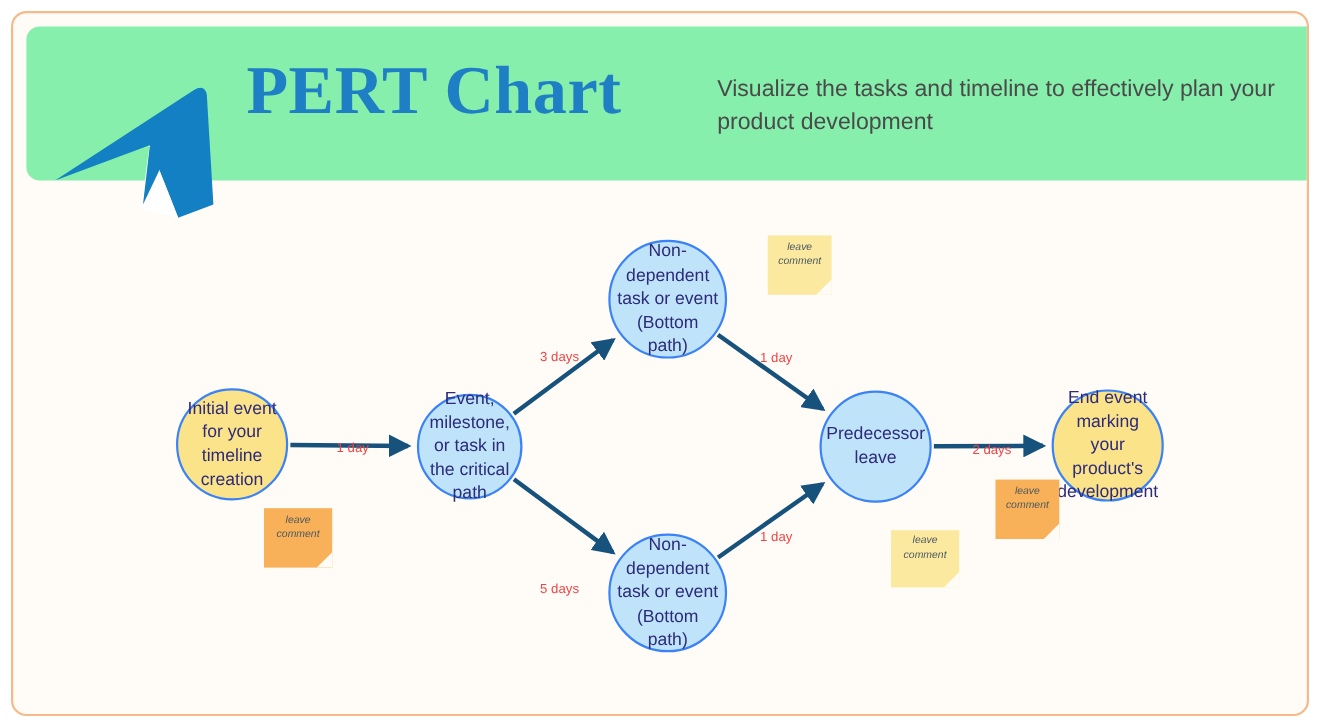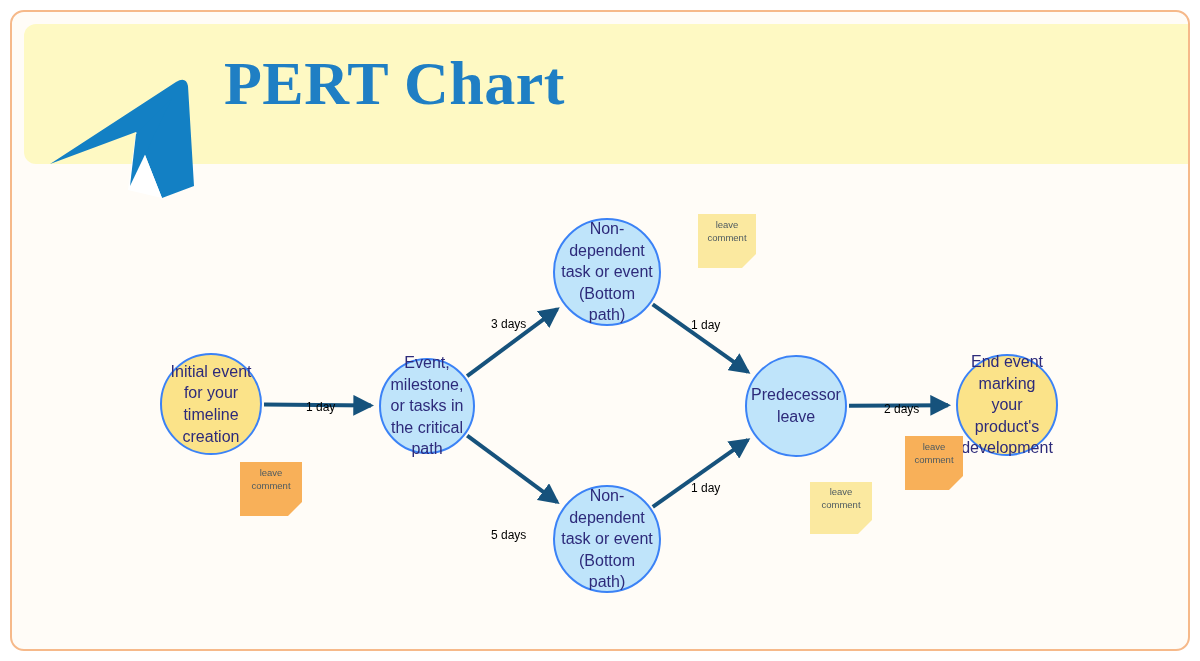--- a/index.html
+++ b/index.html
@@ -18,21 +18,21 @@
     box-sizing:border-box;
     border:2px solid #f6b98a;
     border-radius:14px;
     background:#fffcf7;
     overflow:hidden;
   }
   
   .header{
     position:absolute;left:12px;top:12px;
     width:1176px;height:140px;
-    background:#fef9c3;
+    background:#86efac;
     border-radius:12px;
   }
   .header-title{
     position:absolute;left:200px;top:28px;
     font-family:"Liberation Serif", serif;
     font-weight:bold;
     font-size:62px;
     color:#1f7fc4;
     letter-spacing:0.5px;
     white-space:nowrap;
@@ -68,34 +68,35 @@
     line-height:1.35;
     padding:6px;
   }
   .node.yellow{background:#fbe389;}
   .node.blue{background:#bfe4fa;}
 
   
   .elabel{
     position:absolute;
     font-size:12px;
-    color:#000000;
+    color:#ef4444;
     white-space:nowrap;
   }
 
   
   .note{
     position:absolute;
     font-size:9.5px;
     line-height:1.35;
     color:#4d5a60;
     text-align:center;
     display:flex;align-items:center;justify-content:center;
     padding:4px 6px 22px 6px;
     box-sizing:border-box;
+    font-style:italic;
   }
   .note.yellow{background:#fbe9a0;}
   .note.orange{background:#f8b059;}
   .note .fold{
     position:absolute;right:0;bottom:0;
     width:0;height:0;
     border-style:solid;
     border-width:0 0 14px 14px;
     border-color:transparent transparent #fffcf7 transparent;
   }
@@ -108,20 +109,21 @@
 
     <div class="header">
       <div class="logo">
         <svg width="160" height="140" viewBox="0 0 160 140">
           <path d="M6 104 L132 22 Q142 16 144 26 L150 126 L118 138 L92 72 Z" fill="#1380c4"></path>
           <path d="M92 72 L118 138 L84 130 Z" fill="#ffffff"></path>
           <path d="M92 74 L128 38 L86 126 Z" fill="#1380c4"></path>
         </svg>
       </div>
       <div class="header-title">PERT Chart</div>
+      <div class="header-sub">Visualize the tasks and timeline to effectively plan your product development</div>
     </div>
 
     <div class="canvas">
       <svg id="edge-layer" width="1180" height="641">
         <defs>
           <marker id="arrow" viewBox="0 0 10 10" refX="8.5" refY="5" markerWidth="5.2" markerHeight="5.2" orient="auto-start-reverse">
             <path d="M 0 0 L 10 5 L 0 10 z" fill="#16527c"></path>
           </marker>
         </defs>
         <g id="edges-g">
@@ -131,21 +133,21 @@
             <line x1="640.6831154261938" y1="292.389087127566" x2="735.8695748188316" y2="359.87578320488586" stroke="#16527c" stroke-width="4" marker-end="url(#arrow)"></line>
             <line x1="640.7971594808429" y1="494.77236925422164" x2="735.7494212612547" y2="427.9541109643022" stroke="#16527c" stroke-width="4" marker-end="url(#arrow)"></line>
             <line x1="836.9994047853015" y1="393.7488179867995" x2="936.0006625974945" y2="393.2796177128081" stroke="#16527c" stroke-width="4" marker-end="url(#arrow)"></line>
           </g>
       </svg>
       <div id="nodes-layer">
           <div class="node yellow" style="left: 148px; top: 341px; width: 102px; height: 102px;">
             <span>Initial event for your timeline creation</span>
           </div>
           <div class="node blue" style="left: 367px; top: 346px; width: 96px; height: 96px;">
-            <span>Event, milestone, or tasks in the critical path</span>
+            <span>Event, milestone, or task in the critical path</span>
           </div>
           <div class="node blue" style="left: 541px; top: 206px; width: 108px; height: 108px;">
             <span>Non-dependent task or event (Bottom path)</span>
           </div>
           <div class="node blue" style="left: 541px; top: 473px; width: 108px; height: 108px;">
             <span>Non-dependent task or event (Bottom path)</span>
           </div>
           <div class="node blue" style="left: 733px; top: 343px; width: 102px; height: 102px;">
             <span>Predecessor leave</span>
           </div>

